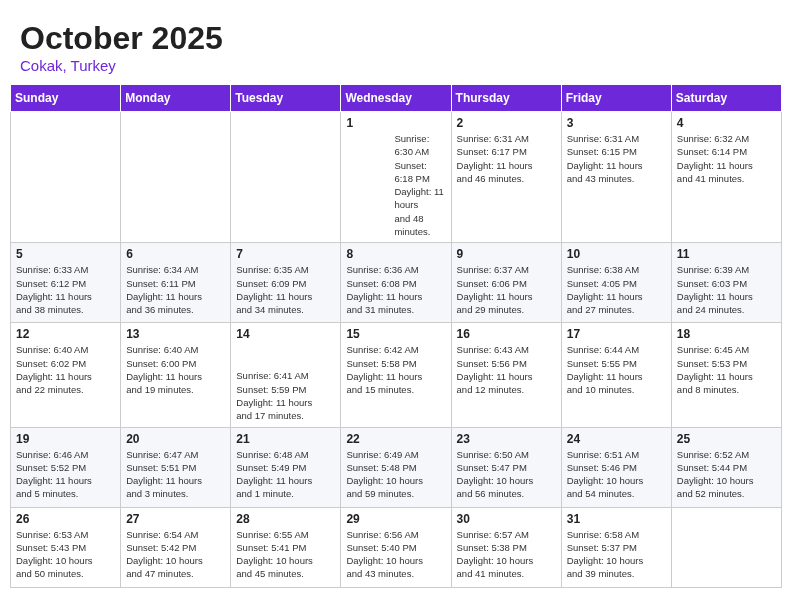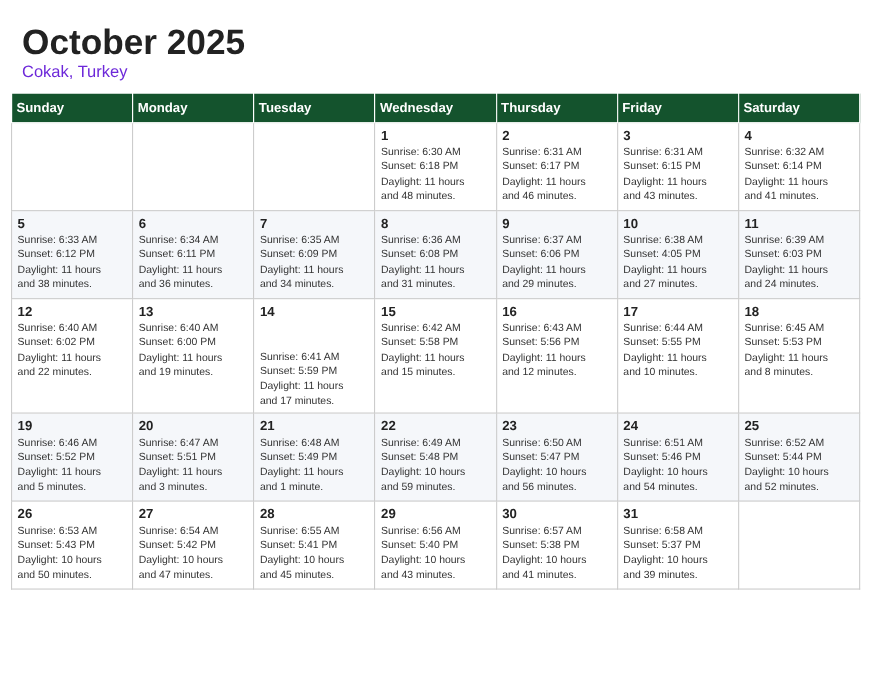--- a/index.html
+++ b/index.html
@@ -50,21 +50,21 @@
     .subtitle {
       font-size: 15px;
       color: #6d28d9;
     }
     .calendar {
       width: 100%;
       border-collapse: collapse;
       margin-top: 5px;
     }
     .calendar th {
-      background: #14532d;
+      background: #6d28d9;
       color: #fff;
       font-size: 12px;
       font-weight: bold;
       padding: 6px 4px;
       text-align: left;
       border: 1px solid #fff;
     }
     .calendar td {
       border: 1px solid #ccc;
       vertical-align: top;
@@ -116,21 +116,21 @@
         <th>Saturday</th>
       </tr>
   </thead>
   <tbody id="calendar-body">
   <tr>
         <td class="empty-cell"></td>
         <td class="empty-cell"></td>
         <td class="empty-cell"></td>
         <td>
           <span class="day-num">1</span>
-          <div class="day-info" style="white-space: pre-line;">Sunrise: 6:30 AM
+          <div class="day-info" style="white-space: pre-line; margin-left: 48px;">Sunrise: 6:30 AM
 Sunset: 6:18 PM
 Daylight: 11 hours
 and 48 minutes.</div>
         </td>
         <td>
           <span class="day-num">2</span>
           <div class="day-info" style="white-space: pre-line;">Sunrise: 6:31 AM
 Sunset: 6:17 PM
 Daylight: 11 hours
 and 46 minutes.</div>

